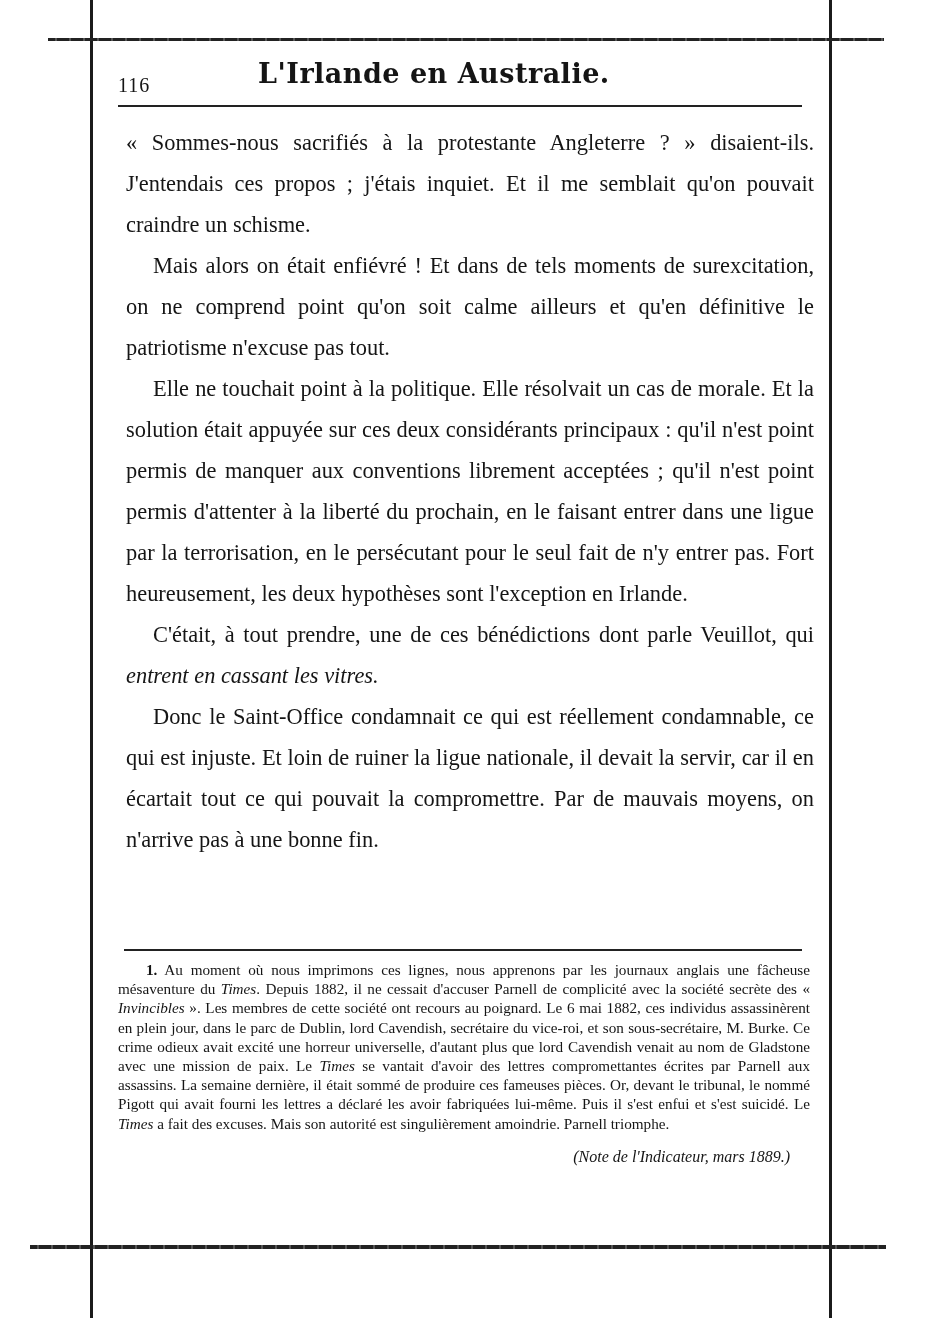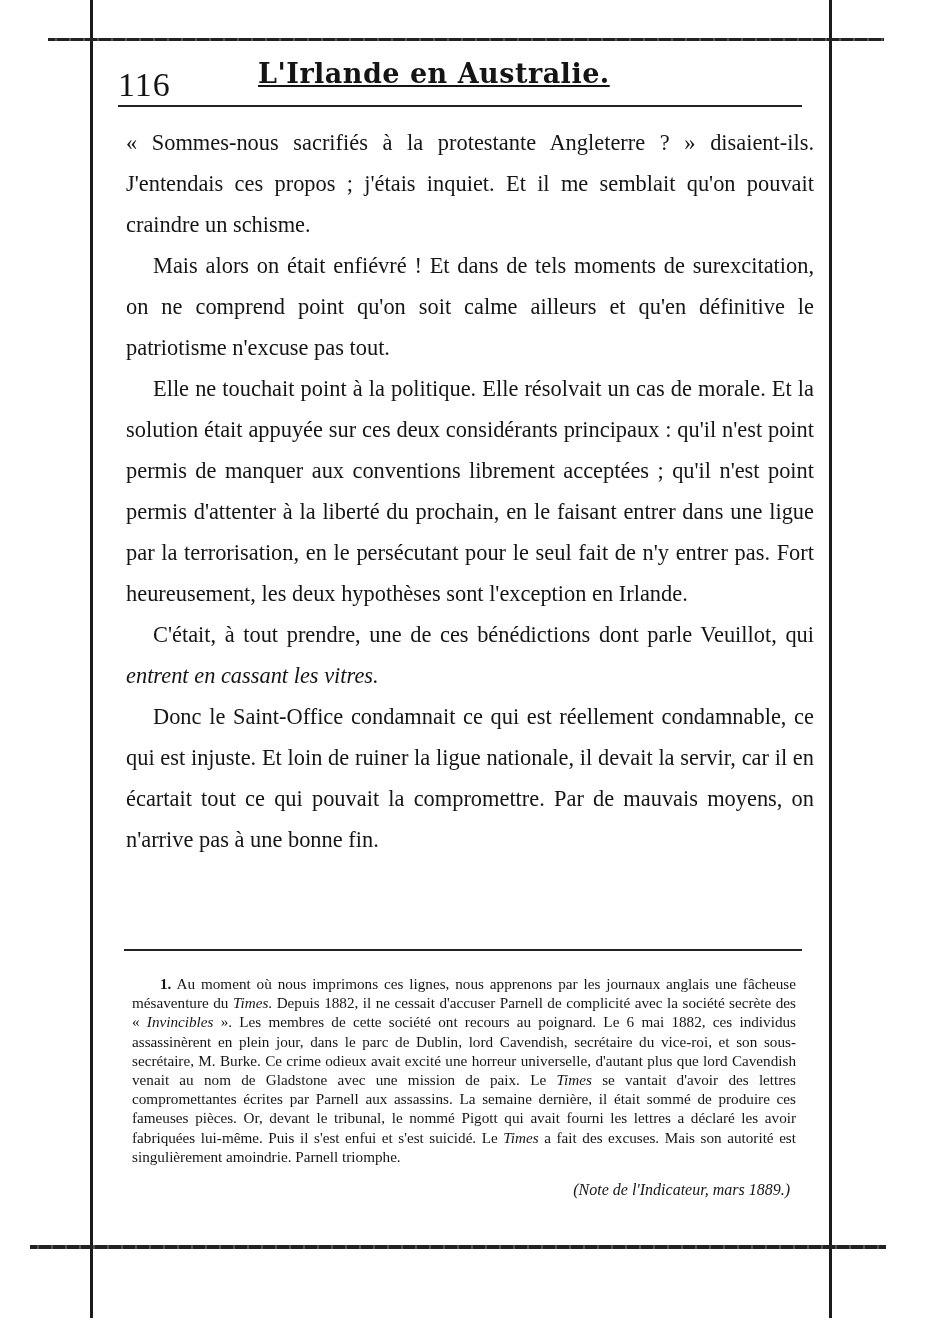--- a/index.html
+++ b/index.html
@@ -38,33 +38,32 @@
     .header {
       position: absolute;
       top: 58px;
       left: 118px;
       width: 686px;
       height: 40px;
     }
     .page-number {
       position: absolute;
       left: 0;
-      top: 8px;
-      font-size: 34px;
+      top: 16px;
+      font-size: 20px;
       letter-spacing: 1px;
     }
     .running-title {
       position: absolute;
       left: 140px;
       top: 0;
       font-family: "DejaVu Serif", serif;
       font-weight: bold;
       font-size: 27px;
       letter-spacing: 0.5px;
-      text-decoration: underline;
     }
     .head-rule {
       position: absolute;
       top: 105px;
       left: 118px;
       width: 684px;
       height: 2px;
       background: #222;
     }
 
@@ -97,28 +96,28 @@
     }
     .footnote {
       position: absolute;
       top: 960px;
       left: 118px;
       width: 692px;
       font-size: 15.2px;
       line-height: 19.2px;
       text-align: justify;
     }
-    .footnote p { margin: 14px; text-indent: 28px; }
+    .footnote p { margin: 0; text-indent: 28px; }
     .footnote .fn-number { font-weight: bold; }
     .footnote .source {
       text-align: right;
       font-style: italic;
       padding-right: 20px;
       font-size: 16px;
-      margin-top: 4px;
+      margin-top: 14px;
     }
   </style>
 </head>
 <body>
 
 <div class="frame-v left"></div>
 <div class="frame-v right"></div>
 <div class="frame-h top"></div>
 <div class="frame-h bottom"></div>
 

